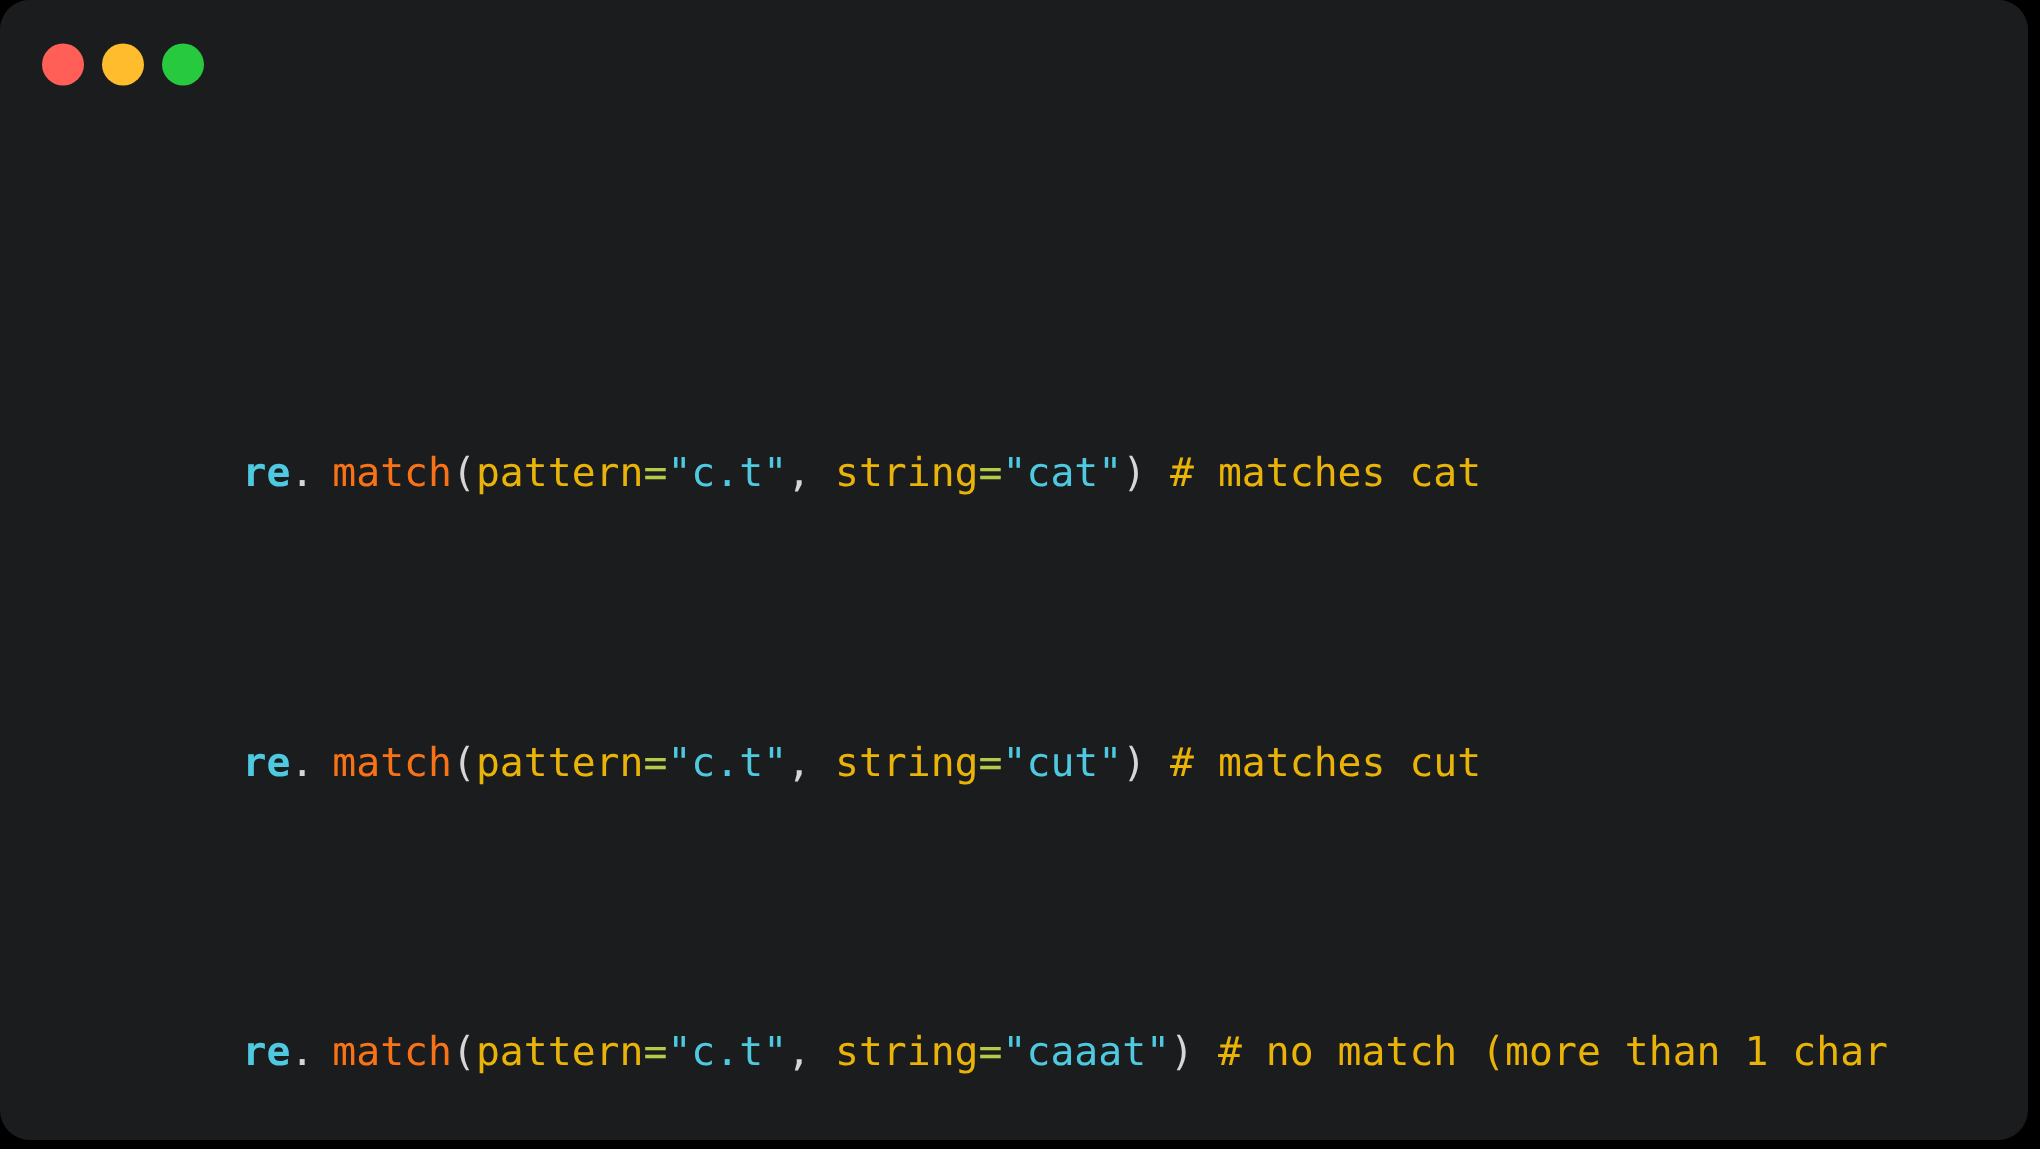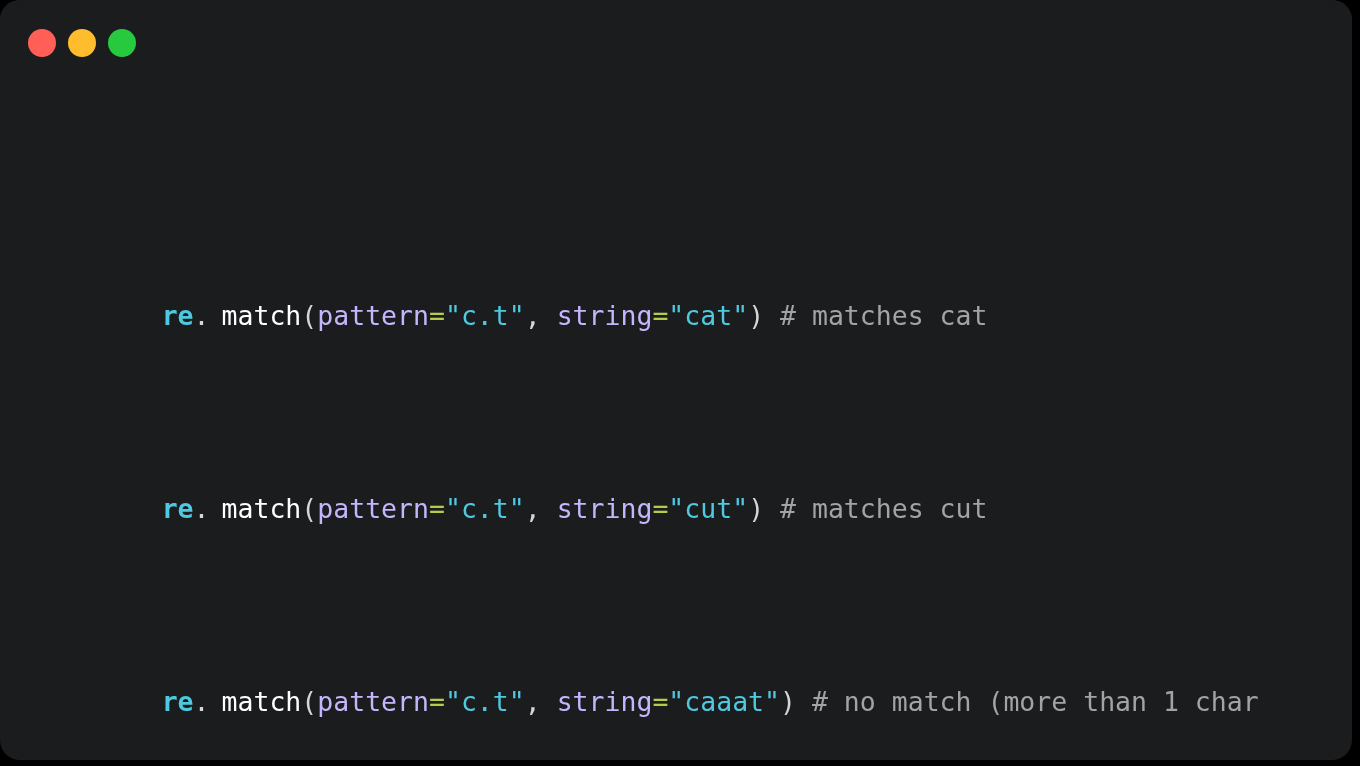--- a/index.html
+++ b/index.html
@@ -72,25 +72,25 @@
   }
 
   .line {
     height: 38.6px;
     white-space: pre;
   }
 
   
   .t-mod   { color: #4ec9e0; font-weight: bold; }
   .t-punct { color: #d6d6d6; }
-  .t-fn    { color: #ffffff; padding-left: 12px; }
-  .t-kwarg { color: #c4b5fd; }
+  .t-fn    { color: #f97316; padding-left: 12px; }
+  .t-kwarg { color: #eab308; }
   .t-op    { color: #b5cc4a; }
   .t-str   { color: #4ec9e0; }
-  .t-cmt   { color: #a3a3a3; }
+  .t-cmt   { color: #eab308; }
 </style>
 </head>
 <body>
 
 <div id="app">
 
   <div class="window">
 
     <div class="titlebar">
       <div class="dots">

